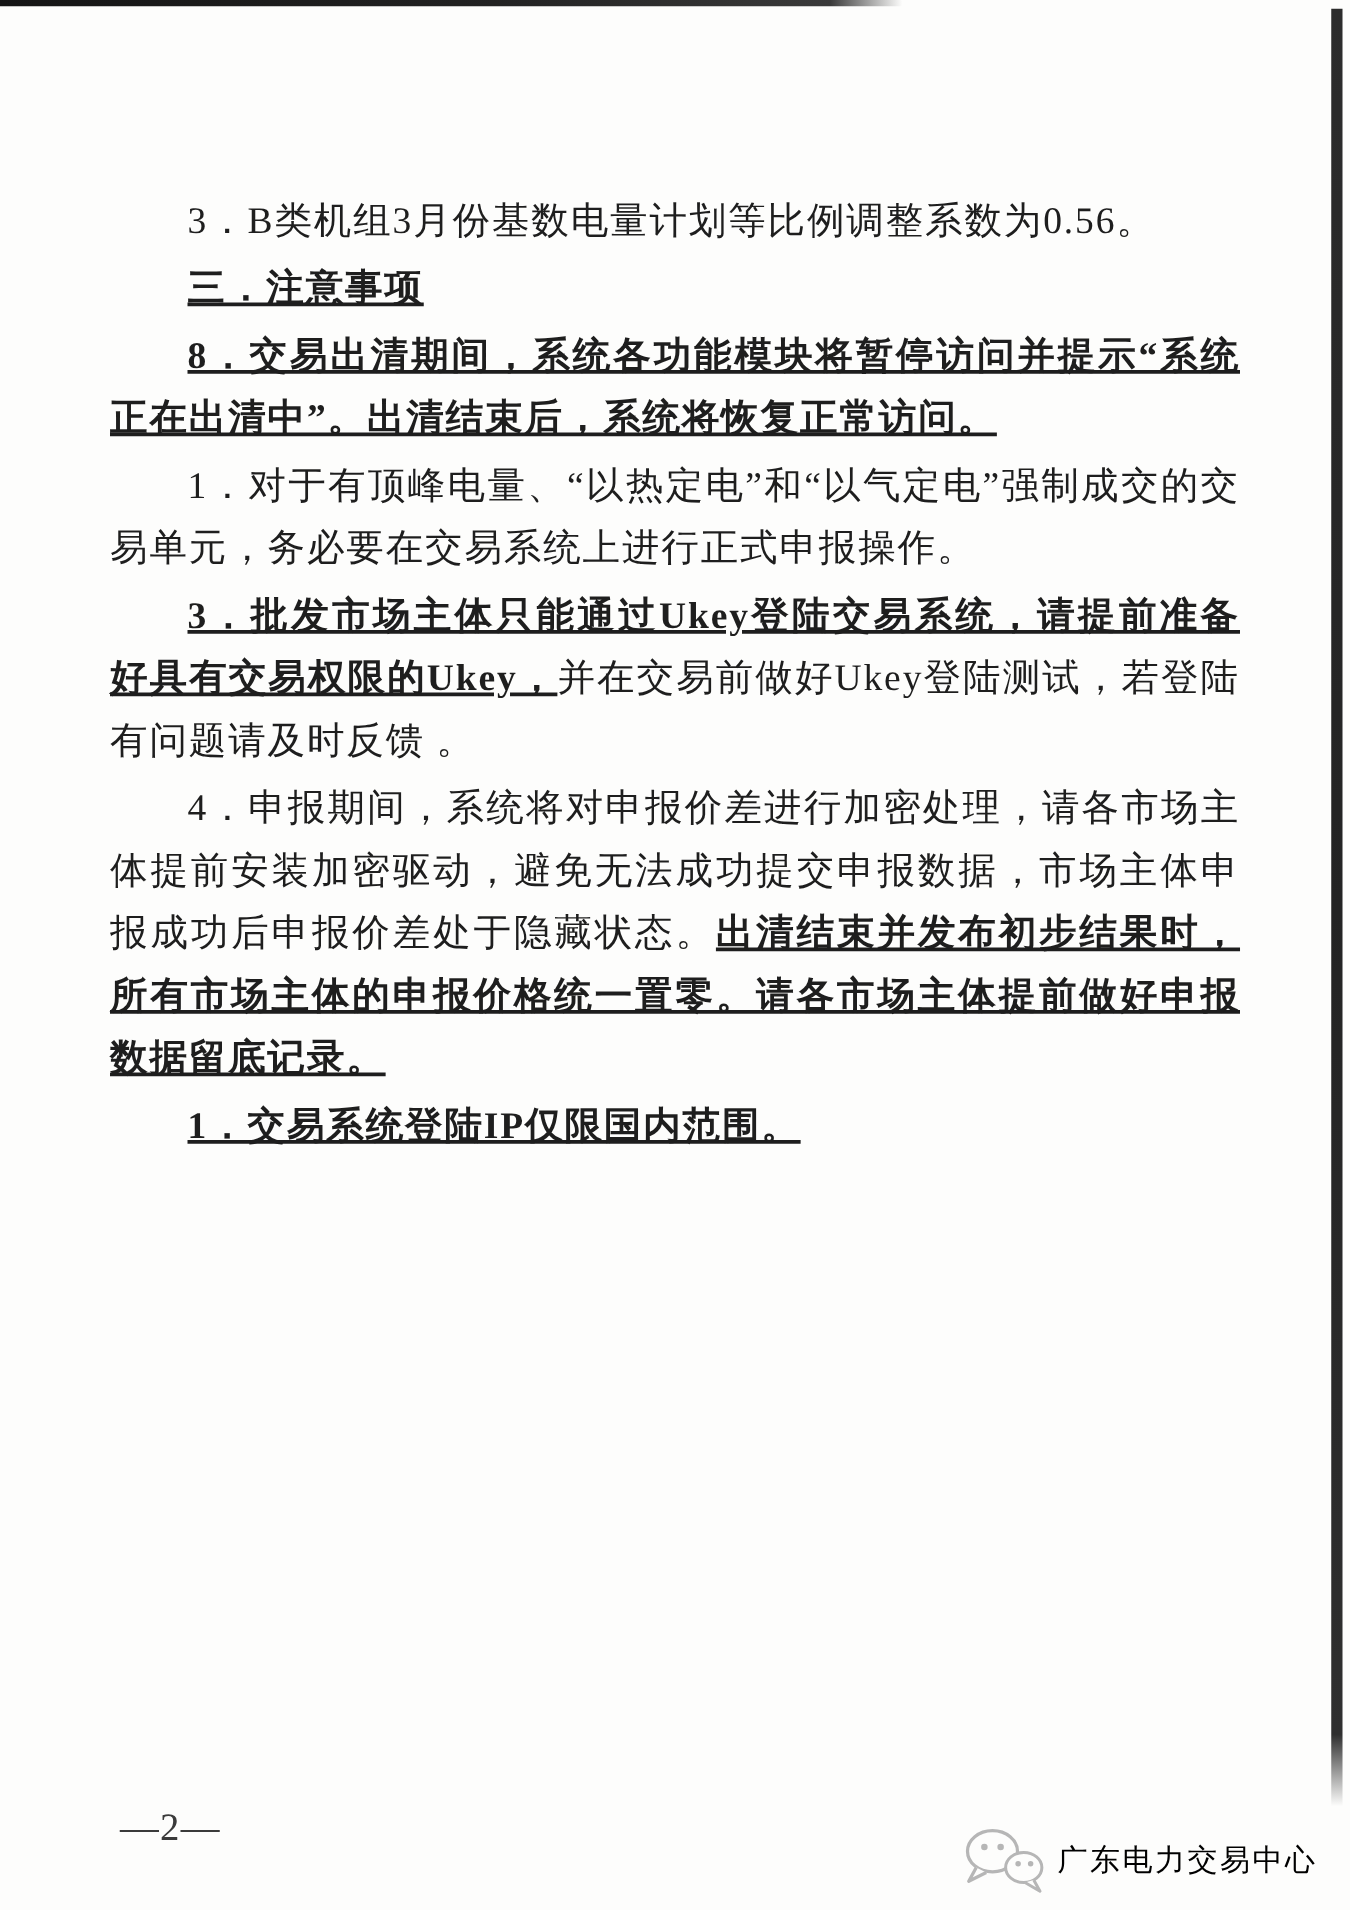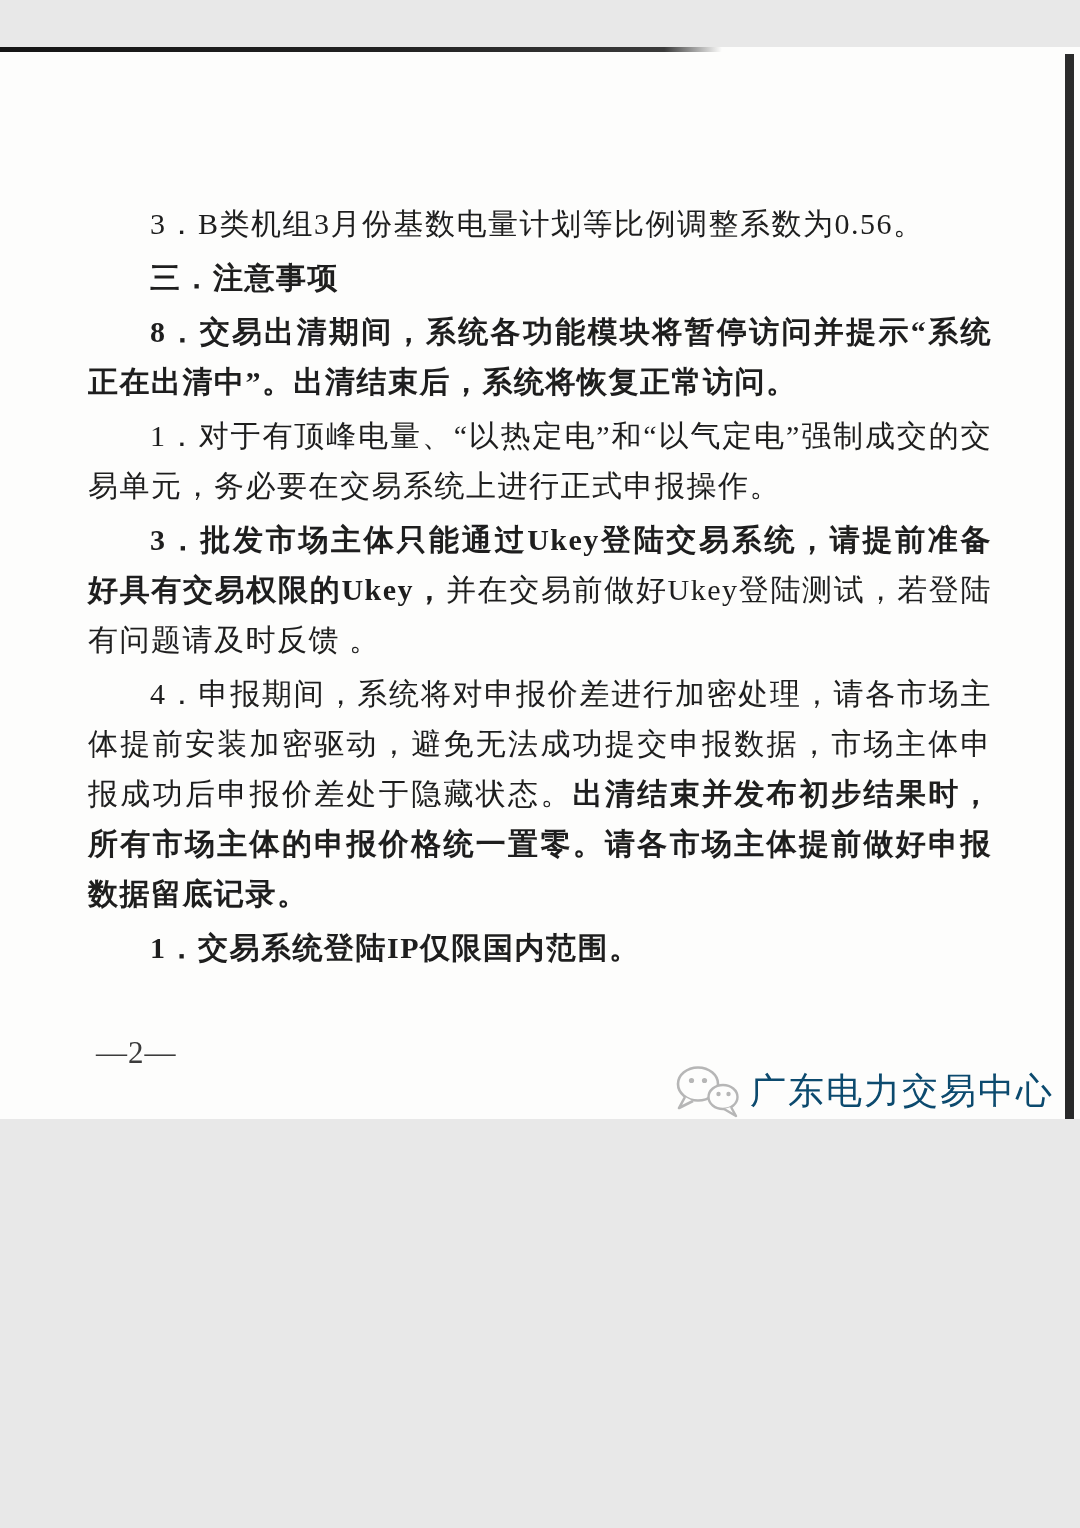--- a/index.html
+++ b/index.html
@@ -3,25 +3,24 @@
 <meta charset="utf-8">
 <style>
   html, body {
     margin: 0;
     padding: 0;
     background: #e8e8e8;
   }
   .page {
     position: relative;
     width: 1080px;
-    height: 1072px;
+    height: 1528px;
     background: #fdfdfc;
     overflow: hidden;
     font-family: "Liberation Serif", "DejaVu Serif", serif;
-    margin-top: 47px;
   }
   
   .scan-top-bar {
     position: absolute;
     top: 0; left: 0;
     width: 722px; height: 5px;
     background: linear-gradient(90deg, #151515 0%, #222 55%, #3a3a3a 92%, rgba(60,60,60,0) 100%);
     border-radius: 0 2px 2px 0;
   }
   .scan-right-bar {
@@ -41,43 +40,44 @@
   .para {
     margin: 0 0 4px 0;
     font-size: 30px;
     line-height: 50px;
     letter-spacing: 1.5px;
     text-indent: 62px;
     text-align: justify;
   }
   .para .seg-bold {
     font-weight: 700;
+    text-decoration: underline;
   }
   .para.heading {
     font-weight: 700;
   }
   
   .page-number {
     position: absolute;
     left: 96px;
     bottom: 48px;
     font-size: 31px;
     letter-spacing: 1px;
     color: #3b3b3b;
     font-family: "Liberation Serif", "DejaVu Serif", serif;
   }
   .watermark {
     position: absolute;
     right: 26px;
-    bottom: 0;
+    bottom: 12px;
     display: flex;
     align-items: center;
     gap: 8px;
-    color: #0c4a6e;
-    font-size: 36px;
+    color: #000000;
+    font-size: 24px;
     letter-spacing: 2px;
     font-family: "Liberation Sans", "DejaVu Sans", sans-serif;
     user-select: none;
   }
   .watermark svg {
     display: block;
   }
 </style>
 </head>
 <body>

